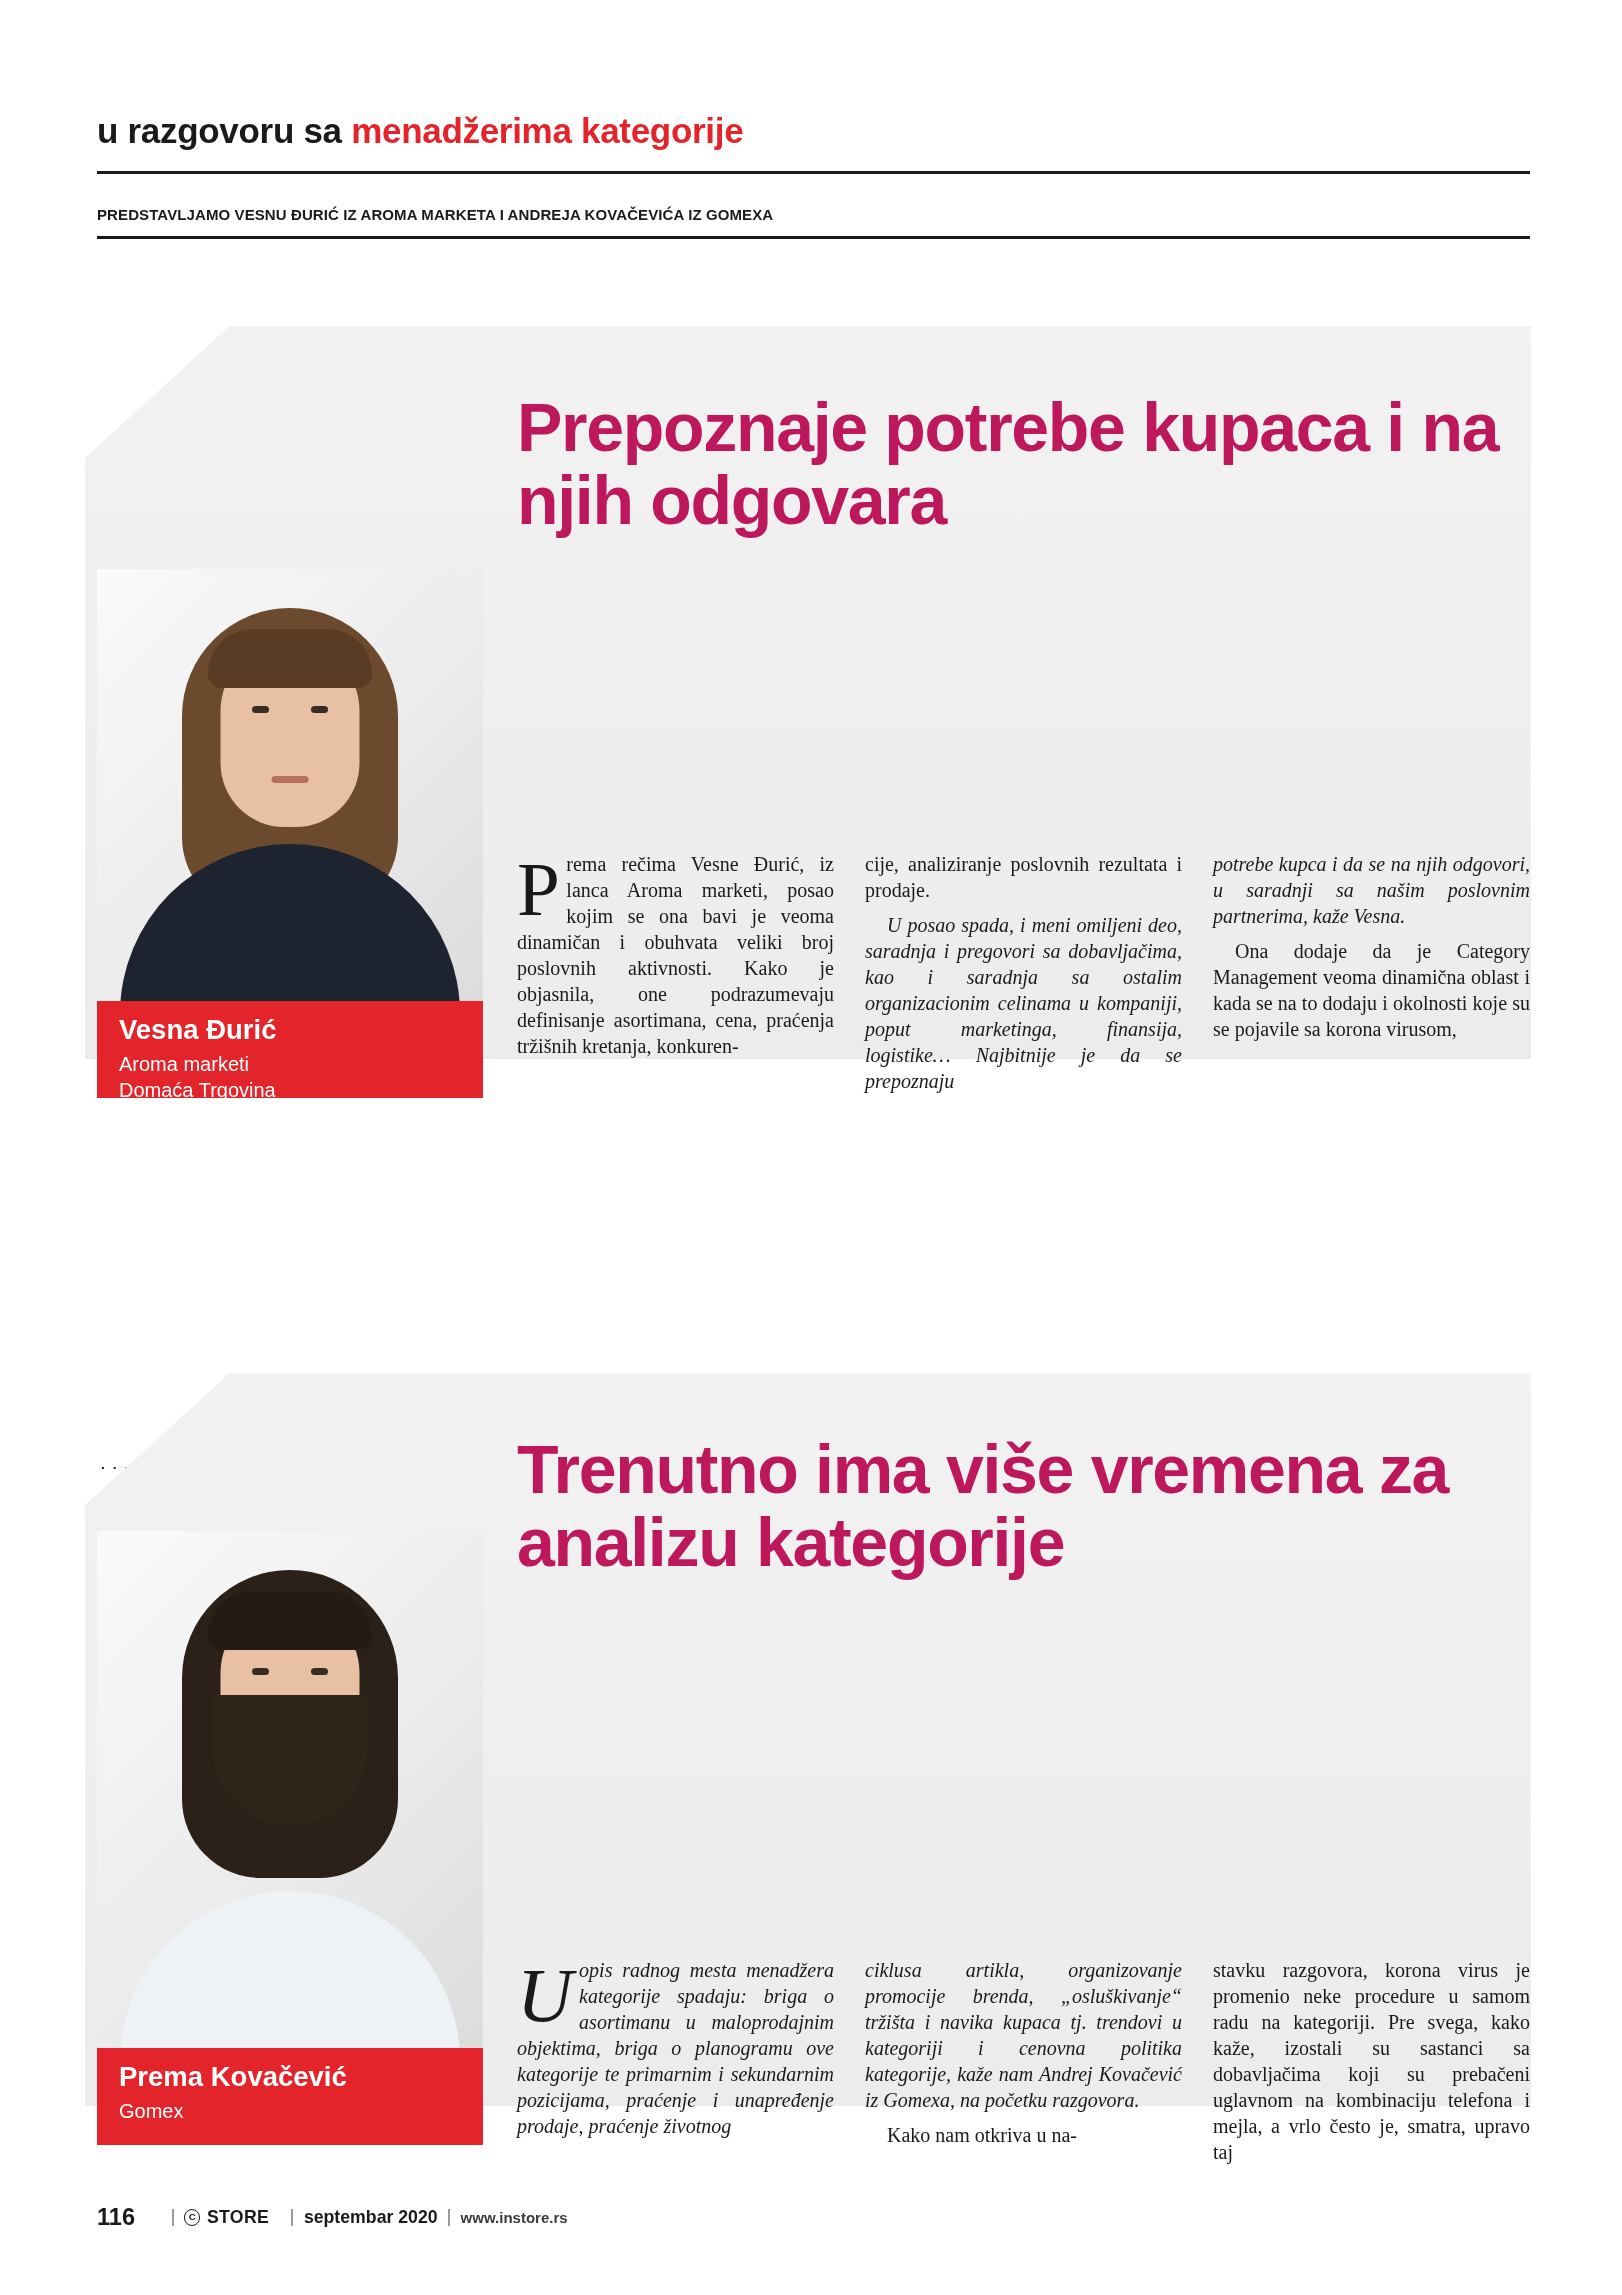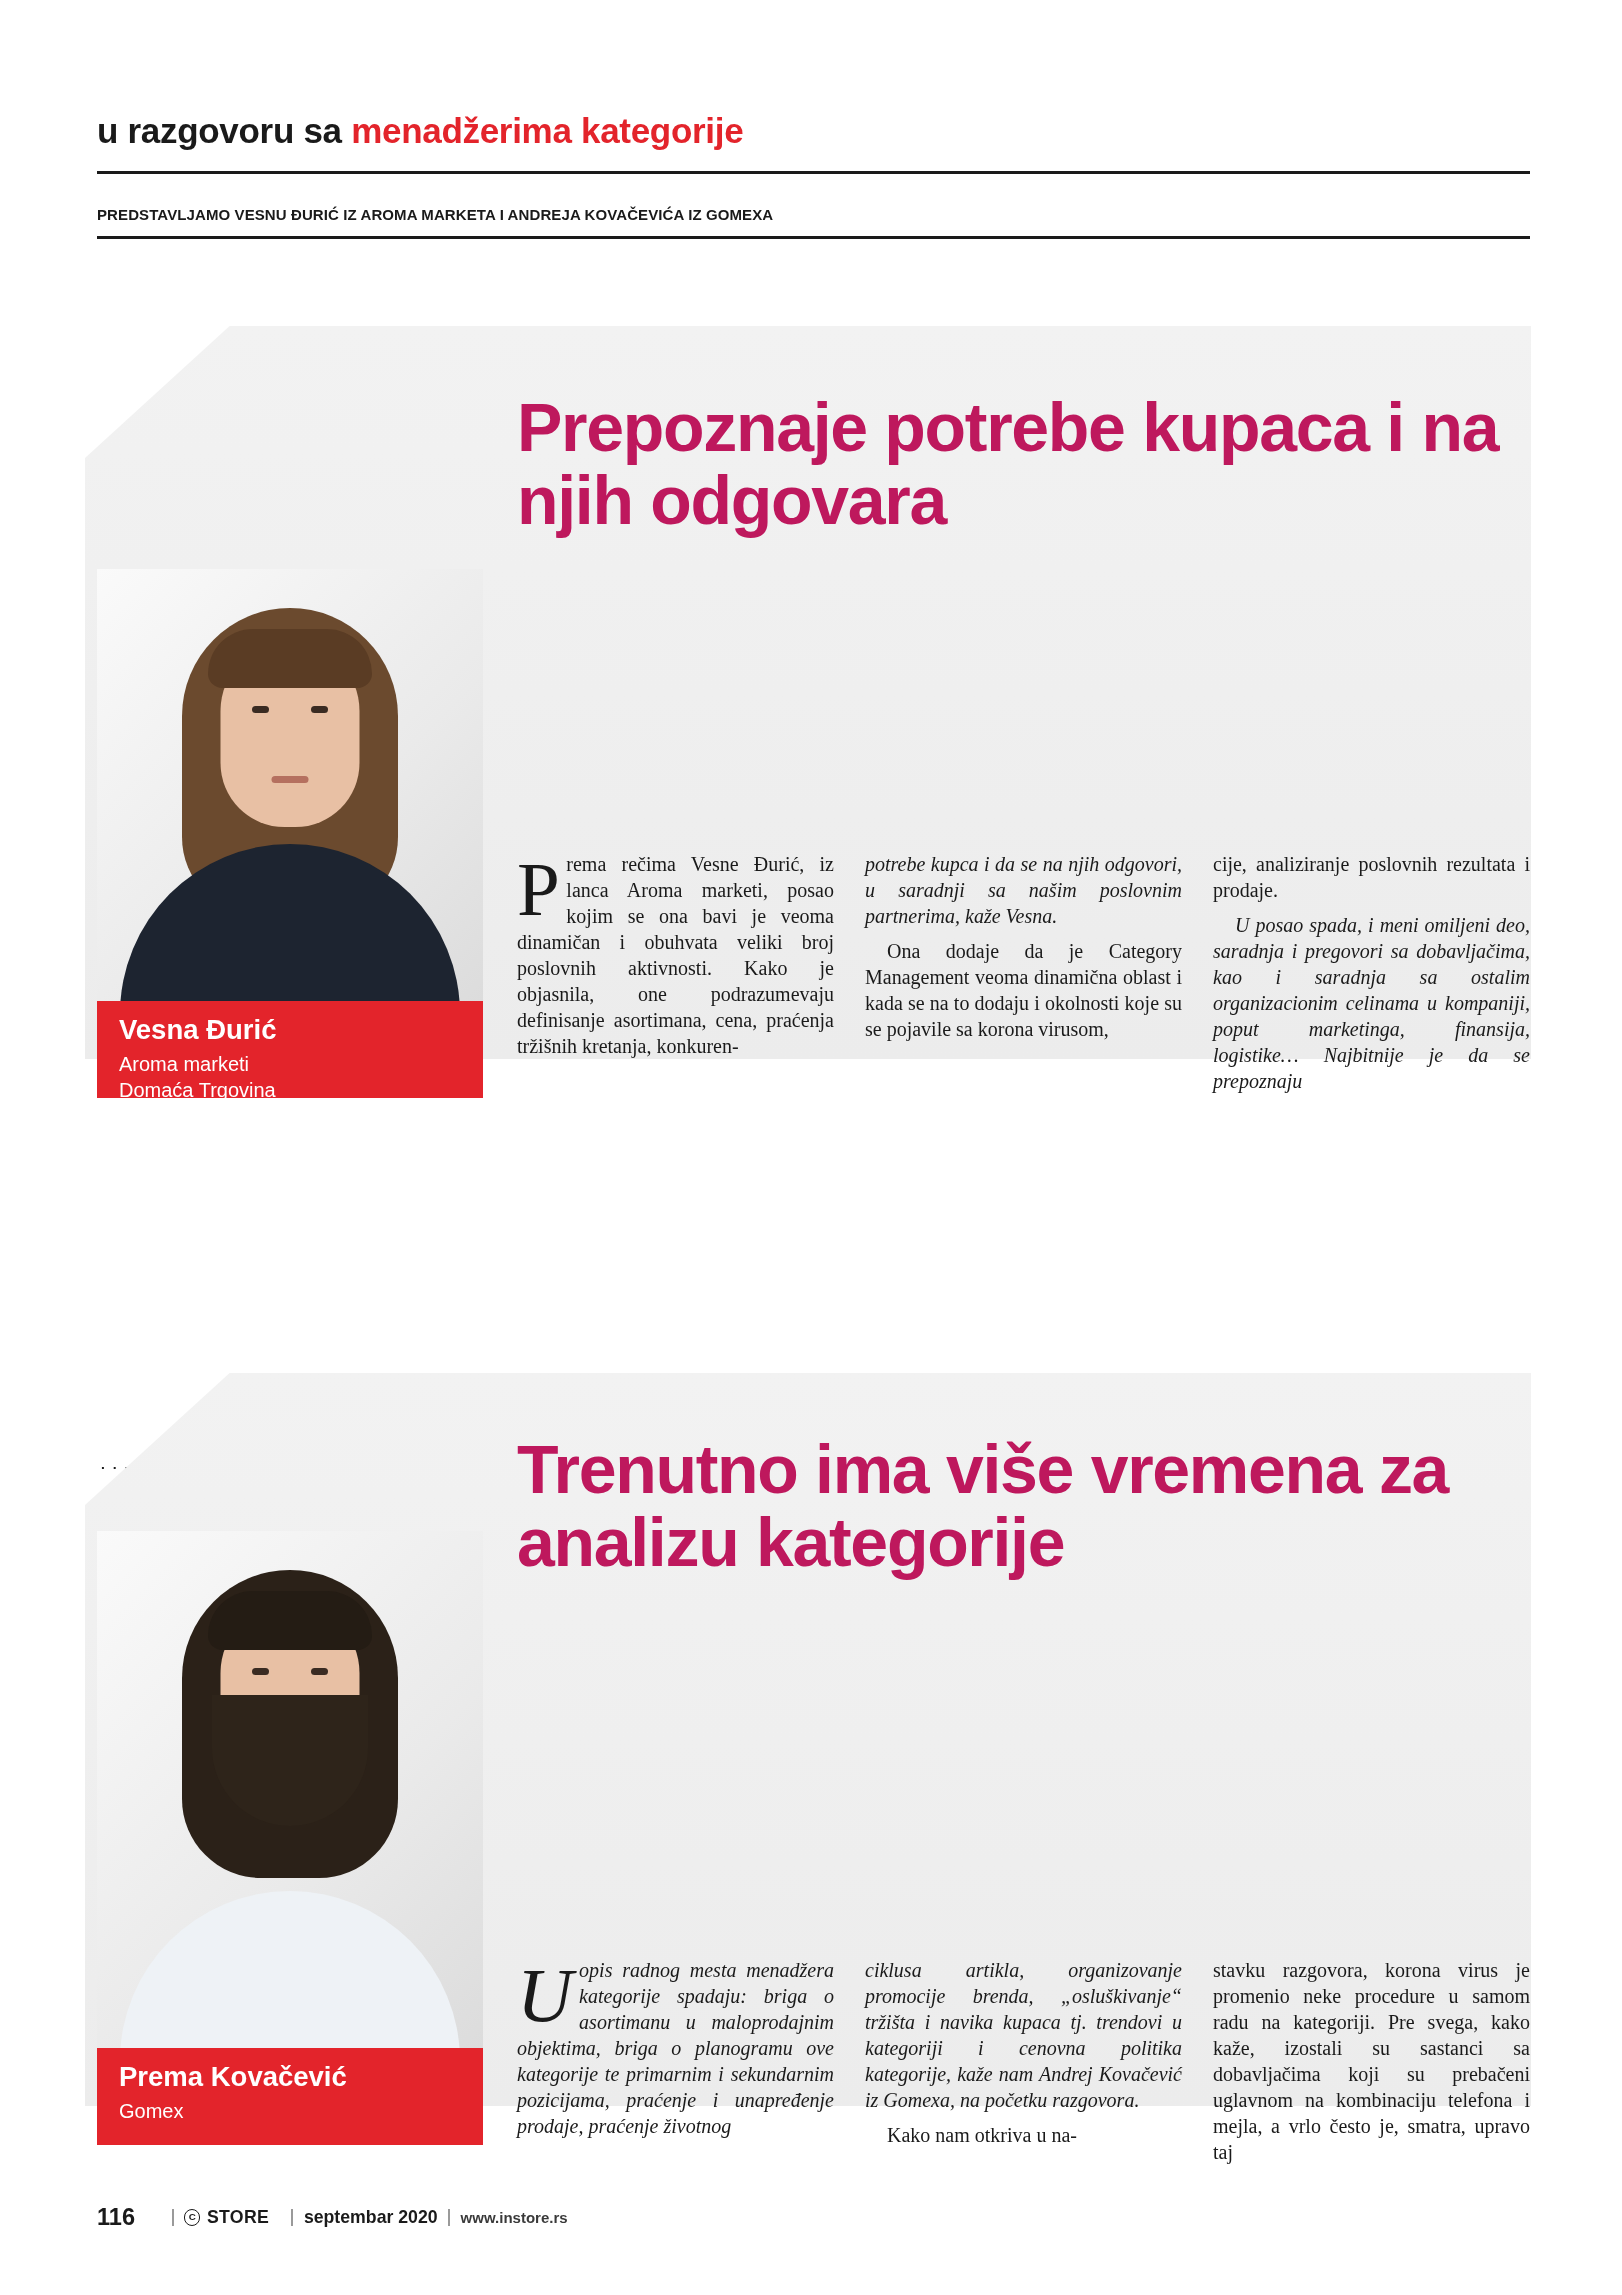--- a/index.html
+++ b/index.html
@@ -337,26 +337,26 @@
     <div class="org">Domaća Trgovina</div>
   </div>
 
   <div class="headline">Prepoznaje potrebe kupaca i na njih odgovara</div>
 
   <div class="cols">
     <div class="col">
       <p class="dropcap">Prema rečima Vesne Đurić, iz lanca Aroma marketi, posao kojim se ona bavi je veoma dinamičan i obuhvata veliki broj poslovnih aktivnosti. Kako je objasnila, one podrazumevaju definisanje asortimana, cena, praćenja tržišnih kretanja, konkuren-</p>
     </div>
     <div class="col">
+      <p>cije, analiziranje poslovnih rezultata i prodaje.</p>
+      <p class="ital indent">U posao spada, i meni omiljeni deo, saradnja i pregovori sa dobavljačima, kao i saradnja sa ostalim organizacionim celinama u kompaniji, poput marketinga, finansija, logistike… Najbitnije je da se prepoznaju</p>
+    </div>
+    <div class="col">
       <p class="ital">potrebe kupca i da se na njih odgovori, u saradnji sa našim poslovnim partnerima, kaže Vesna.</p>
       <p class="indent">Ona dodaje da je Category Management veoma dinamična oblast i kada se na to dodaju i okolnosti koje su se pojavile sa korona virusom,</p>
-    </div>
-    <div class="col">
-      <p>cije, analiziranje poslovnih rezultata i prodaje.</p>
-      <p class="ital indent">U posao spada, i meni omiljeni deo, saradnja i pregovori sa dobavljačima, kao i saradnja sa ostalim organizacionim celinama u kompaniji, poput marketinga, finansija, logistike… Najbitnije je da se prepoznaju</p>
     </div>
   </div>
 
   <div class="dotted"></div>
 </div>
 
 <div class="article" id="article-2">
   <div class="grey-panel"></div>
 
   <div class="photo-wrap">

